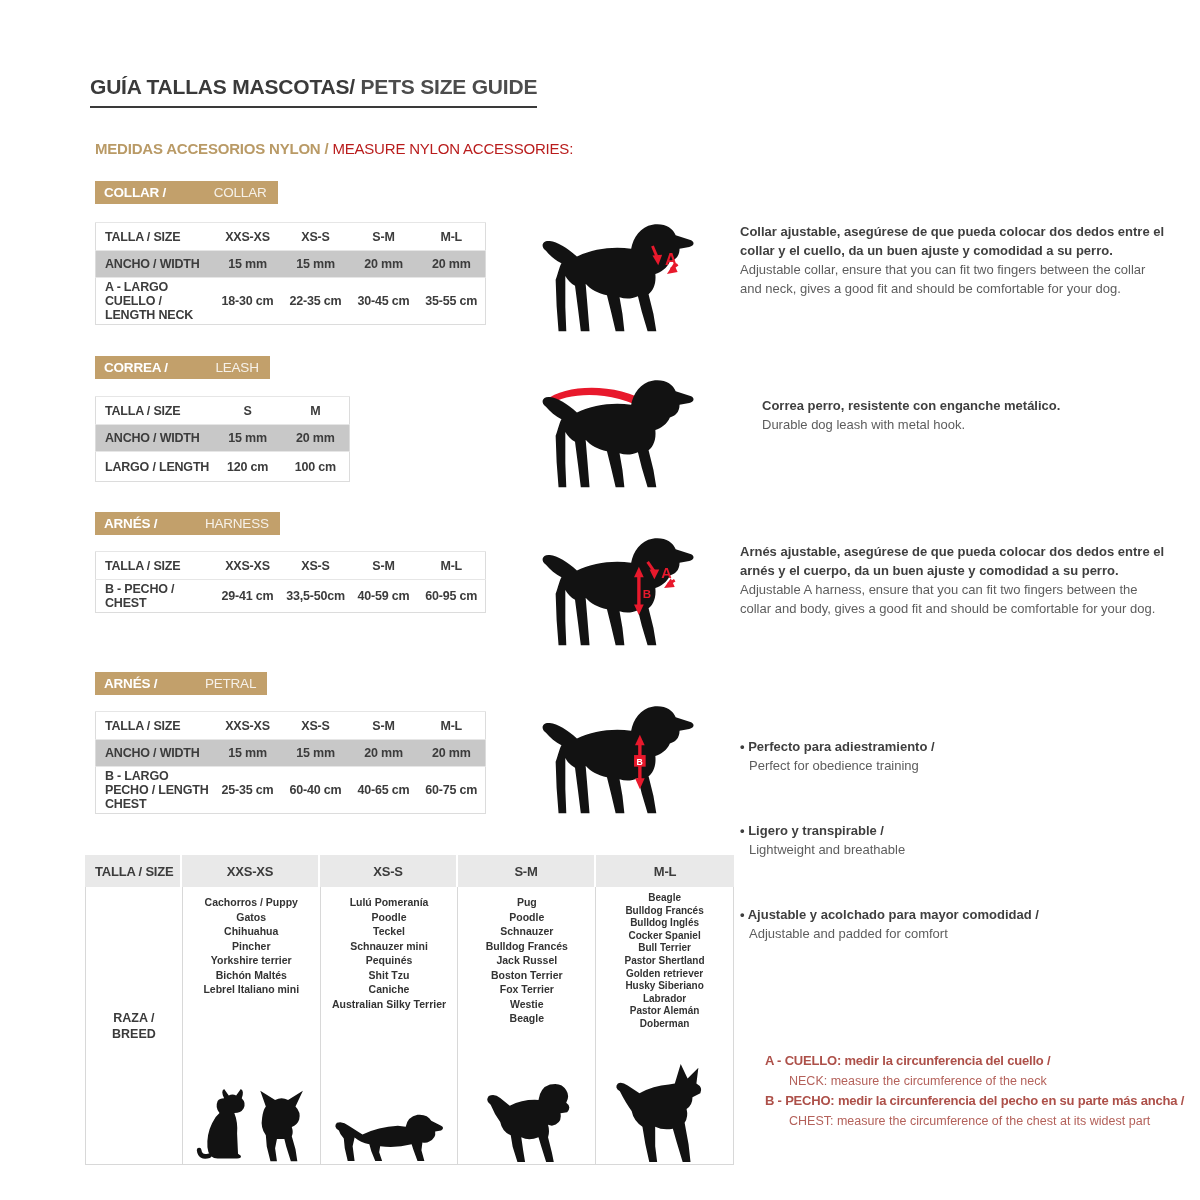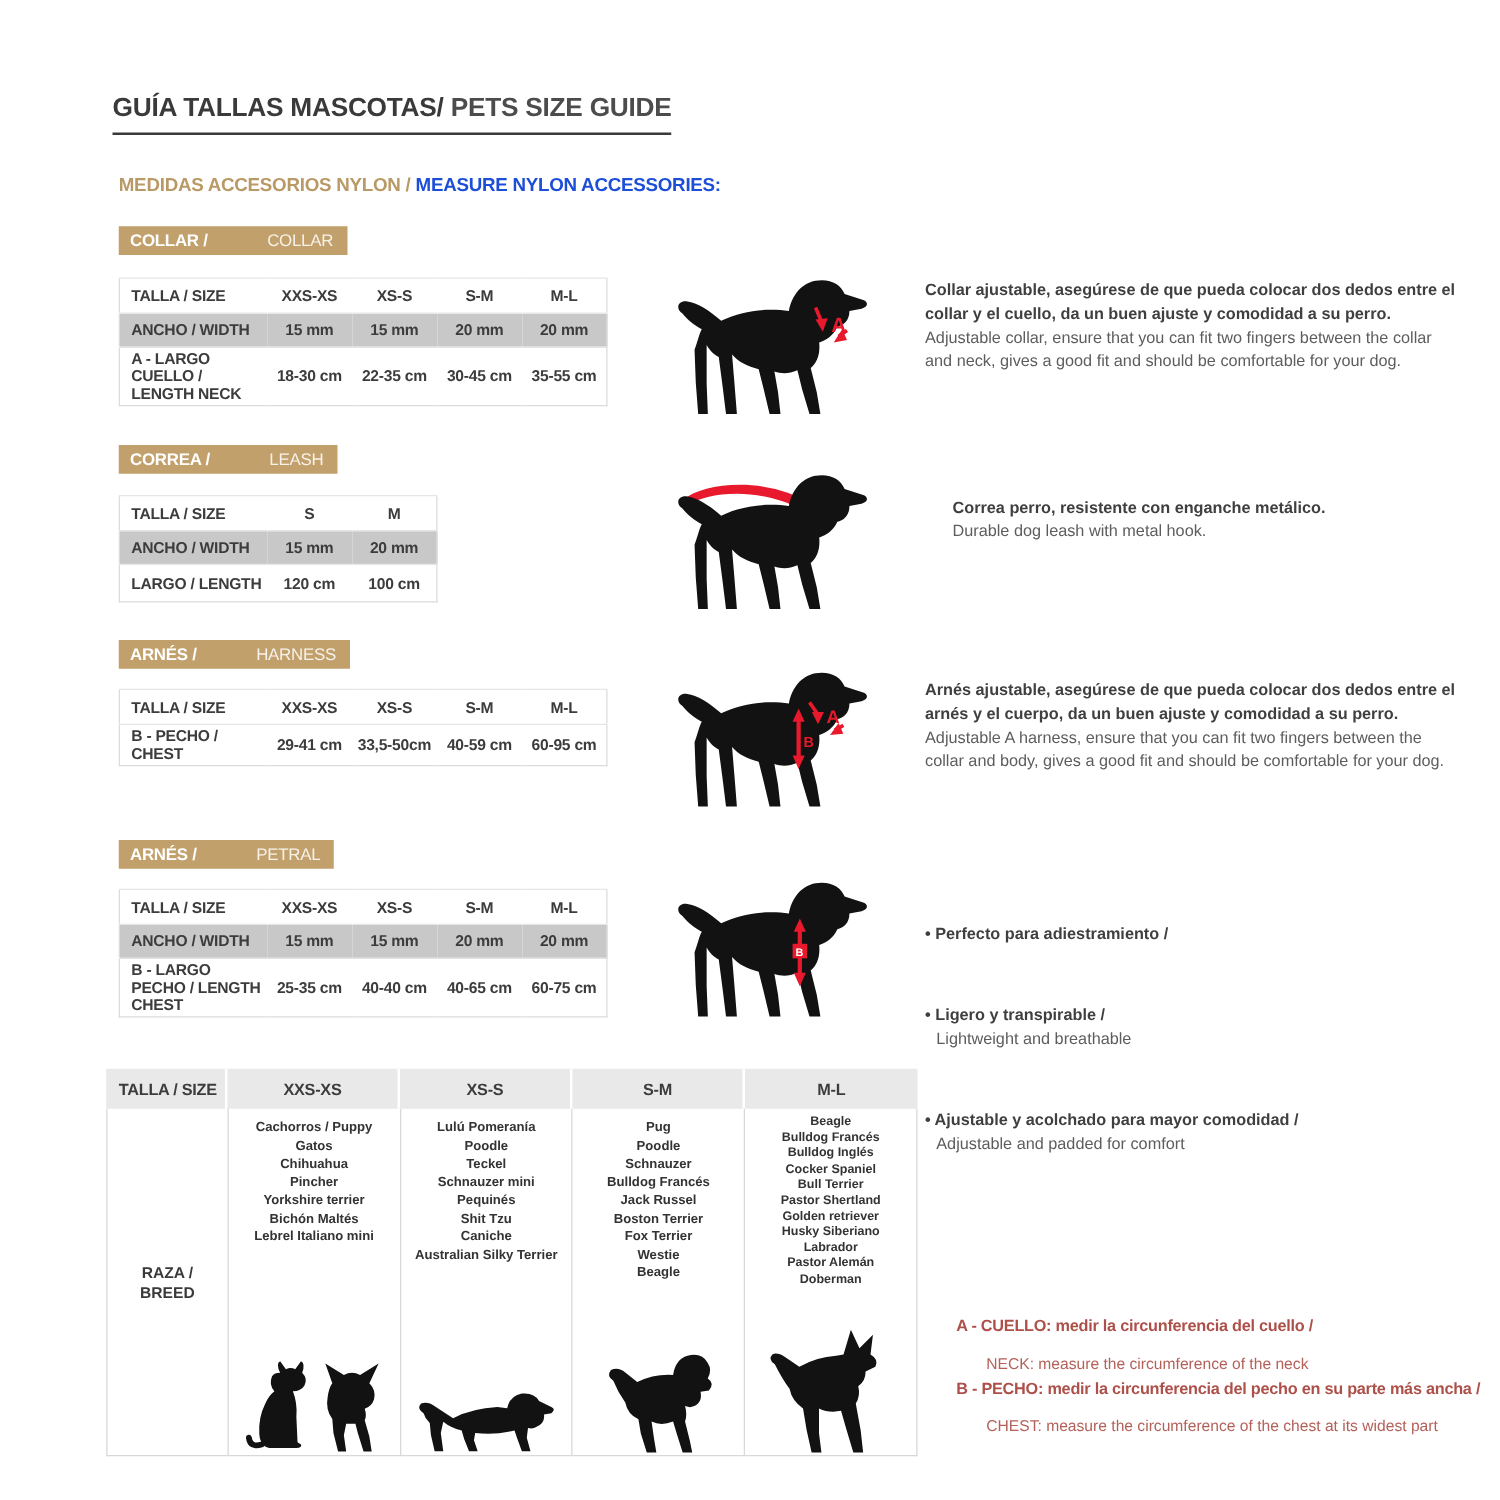--- a/index.html
+++ b/index.html
@@ -5,21 +5,21 @@
   * { margin:0; padding:0; box-sizing:border-box; }
   body { background:#ffffff; font-family:"Liberation Sans", sans-serif; }
   .page { position:relative; width:1200px; height:1200px; background:#fff; color:#3a3a3a; overflow:hidden; }
   .abs { position:absolute; }
 
   
   .title { left:90px; top:75px; font-size:21px; font-weight:bold; letter-spacing:-0.2px;
            border-bottom:2px solid #3a3a3a; padding-bottom:7px; color:#3a3a3a; }
   .title .en { font-weight:bold; color:#4c4c4c; }
   .subtitle { left:95px; top:140px; font-size:15px; font-weight:bold; color:#b99a66; letter-spacing:-0.2px; }
-  .subtitle .en { font-weight:bold; color:#1d4ed8;text-align:right; }
+  .subtitle .en { font-weight:normal; color:#b91c1c;text-align:right; }
 
   
   .badge { background:#c2a06b; color:#fff; font-weight:bold; font-size:13.5px;
            padding:4px 11px 4px 9px; display:inline-block; letter-spacing:-0.2px; }
   .badge .en { font-weight:normal; color:rgba(255,255,255,0.85);padding-left:44px; }
 
   
   table.size-table { border-collapse:collapse; table-layout:fixed; font-size:12.5px; font-weight:bold;
                      color:#3c3c3c; border:1px solid #dcdcdc; background:#fff; letter-spacing:-0.2px; }
   table.size-table td { text-align:center; padding:2px 2px; border-top:1px solid #e6e6e6; }
@@ -46,21 +46,21 @@
   .bt-col { position:relative; width:138px; border-left:1px solid #d8d8d8; }
   .bt-col.first { width:96px; border-left:none; display:flex; align-items:center; justify-content:center;
                   font-weight:bold; font-size:12.5px; text-align:center; line-height:16px; }
   .breeds { padding-top:8px; text-align:center; font-weight:bold; font-size:10.5px; line-height:14.5px; color:#333; }
   .breeds.tight { font-size:10px; line-height:12.6px; padding-top:5px; }
   .animal { position:absolute; bottom:0; left:50%; transform:translateX(-50%); }
 
   
   .notes { left:765px; top:1048px; width:430px; color:#ad5049; font-size:13px; }
   .note-es { font-weight:bold; margin-top:5px; letter-spacing:-0.2px; }
-  .note-en { font-size:12.5px; padding-left:24px; margin-top:16px; color:#b4615a; }
+  .note-en { font-size:12.5px; padding-left:24px; margin-top:6px; color:#b4615a; }
 
   svg { display:block; }
   .dogfill { fill:#121212; }
   .redfill { fill:#e8192c; }
   .redstroke { stroke:#e8192c; fill:none; }
 </style>
 </head>
 <body>
 
 <div class="page">
@@ -245,40 +245,41 @@
     <tr class="gray" style="height:27px">
       <td class="lbl">ANCHO / WIDTH</td>
       <td>15 mm</td>
       <td>15 mm</td>
       <td>20 mm</td>
       <td>20 mm</td>
     </tr>
     <tr style="height:46px">
       <td class="lbl">B - LARGO PECHO / LENGTH CHEST</td>
       <td>25-35 cm</td>
-      <td>40-40 cm</td>
+      <td>60-40 cm</td>
       <td>40-65 cm</td>
       <td>60-75 cm</td>
     </tr>
   </tbody>
     </table>
 
   <svg class="abs" style="left:538px; top:696px;" width="165" height="121" viewBox="0 0 170 125">
     <use href="#dog-sil" class="dogfill"></use>
     <g>
       <path class="redstroke" stroke-width="3.5" d="M105 48 L105 88"></path>
       <path class="redfill" d="M105 40 L100 51 L110 51 Z"></path>
       <path class="redfill" d="M105 96 L100 85 L110 85 Z"></path>
       <rect x="99" y="61" width="12" height="12" class="redfill"></rect>
       <text x="101.5" y="71" font-size="9" font-weight="bold" fill="#ffffff" font-family="Liberation Sans, sans-serif">B</text>
     </g>
   </svg>
 
   <div class="abs bullets" style="left:740px; top:691px;">
     <div class="b-es">Perfecto para adiestramiento /</div>
+    <div class="b-en">Perfect for obedience training</div>
     <div class="b-es">Ligero y transpirable /</div>
     <div class="b-en">Lightweight and breathable</div>
     <div class="b-es">Ajustable y acolchado para mayor comodidad /</div>
     <div class="b-en">Adjustable and padded for comfort</div>
   </div>
 
   <div class="abs breed-table">
     <div class="bt-header">
       <div class="cell first">TALLA /  SIZE</div>
       <div class="cell sz">XXS-XS</div>

